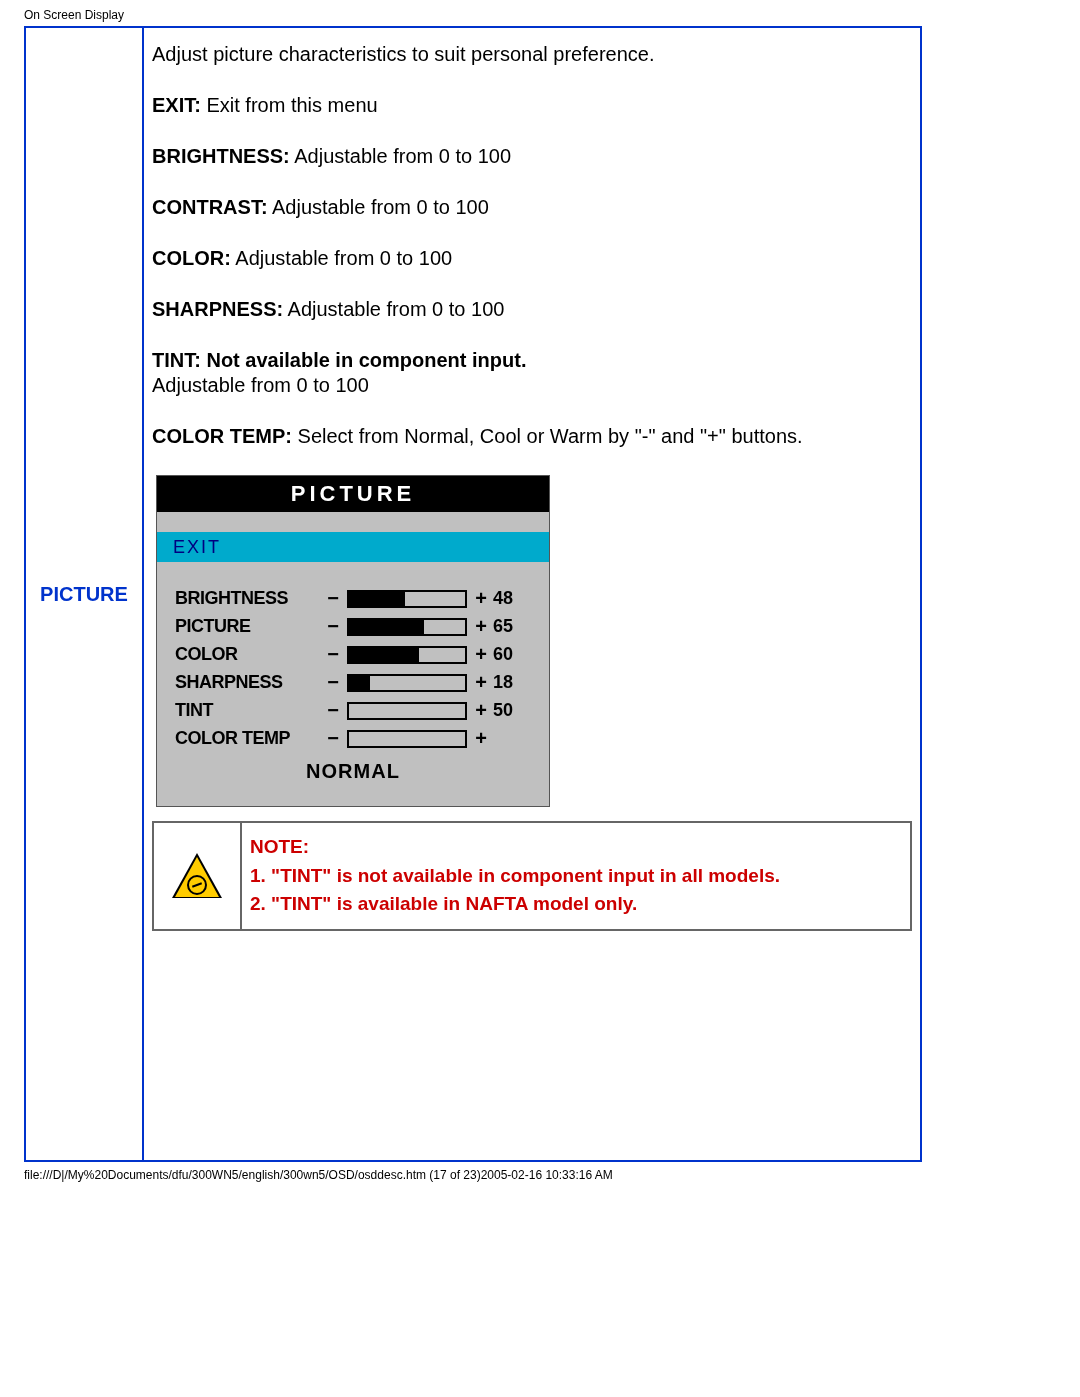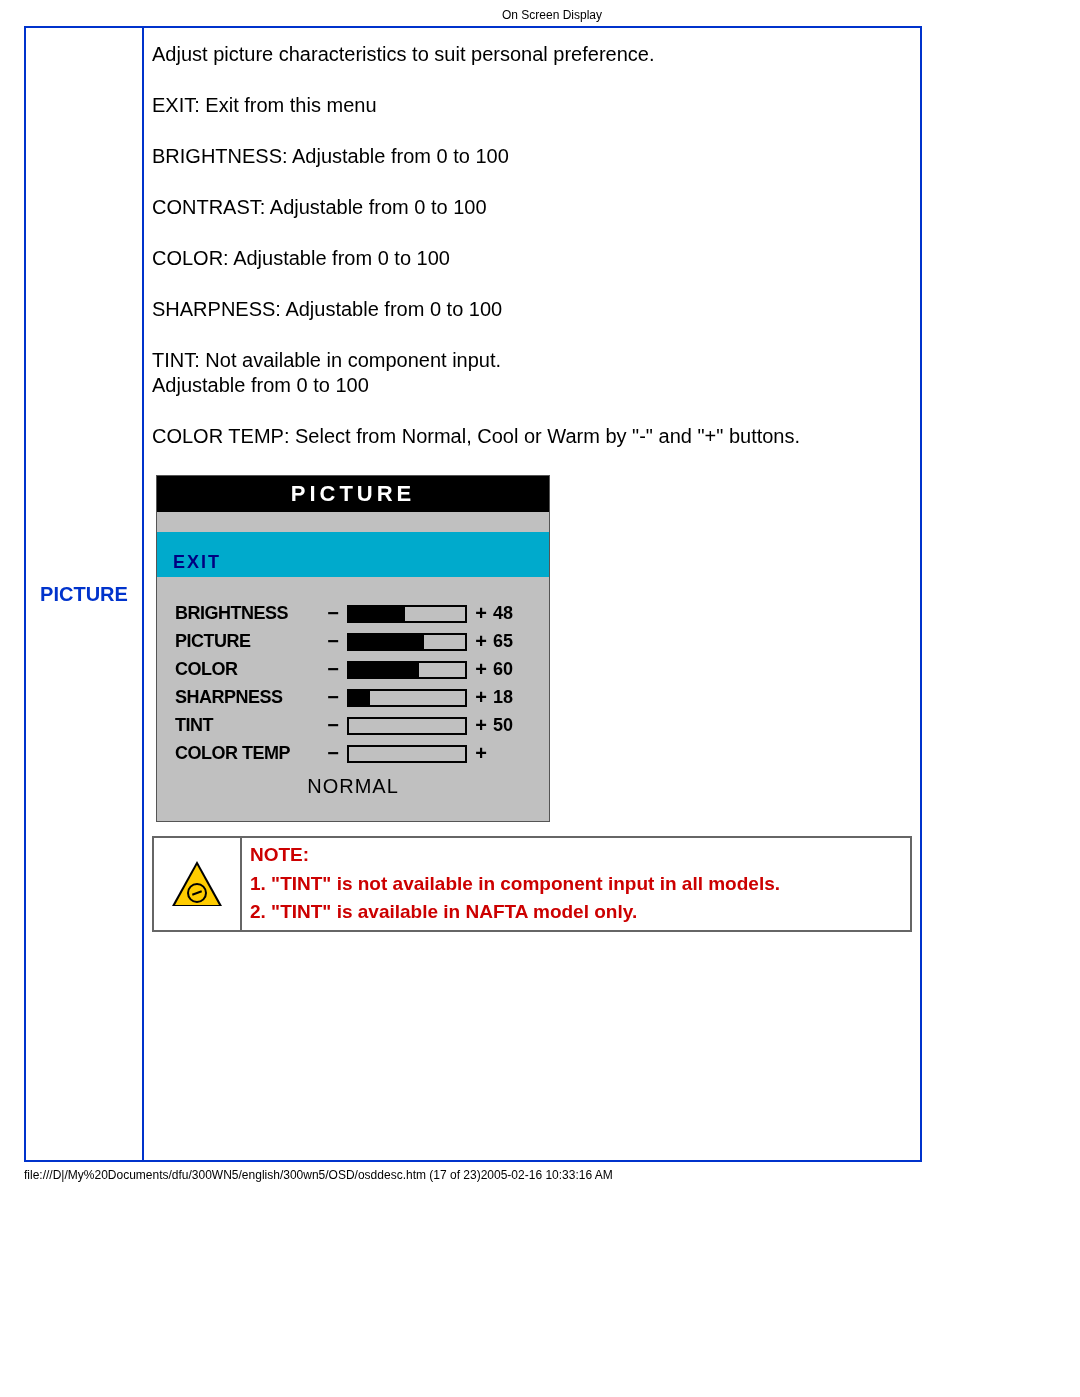--- a/index.html
+++ b/index.html
@@ -5,21 +5,20 @@
   body {
     margin: 0;
     padding: 0;
     font-family: Arial, Helvetica, sans-serif;
     background: #fff;
     width: 1080px;
   }
   .page-header {
     font-size: 12px;
     padding: 8px 0 4px 24px;
-    text-align: center;
   }
   .page-footer {
     font-size: 12px;
     padding: 6px 16px 6px 24px;
     position: relative;
     top: 0;
   }
   .main-table {
     border-collapse: collapse;
     margin-left: 24px;
@@ -40,21 +39,21 @@
   .right-cell {
     padding: 14px 8px 10px 8px;
     font-size: 20px;
     line-height: 1.25;
     vertical-align: top !important;
   }
   .desc-block p {
     margin: 0 0 26px 0;
   }
   .desc-block .item-label {
-    font-weight: normal;
+    font-weight: bold;
   }
   .osd-box {
     background: #c0c0c0;
     width: 392px;
     border: 1px solid #555;
     margin: 18px 0 14px 4px;
   }
   .osd-title-bar {
     background: #000;
     color: #fff;
@@ -64,25 +63,25 @@
     font-size: 22px;
     padding: 4px 0;
     font-family: Arial, sans-serif;
   }
   .osd-spacer {
     height: 20px;
   }
   .osd-exit {
     background: #00aacc;
     color: #000080;
-    font-weight: bold;
+    font-weight: normal;
     font-family: Arial, sans-serif;
     font-size: 18px;
     letter-spacing: 2px;
-    padding: 19px 0 4px 16px;
+    padding: 4px 0 4px 16px;
   }
   .osd-body {
     padding: 24px 18px 8px 18px;
   }
   .osd-row {
     display: flex;
     align-items: center;
     margin-bottom: 3px;
     font-family: Arial, sans-serif;
   }
@@ -115,41 +114,41 @@
   }
   .osd-val {
     font-weight: bold;
     font-size: 18px;
     width: 30px;
     text-align: left;
     margin-left: 4px;
   }
   .osd-footer {
     text-align: center;
-    font-weight: normal;
+    font-weight: bold;
     font-size: 20px;
     letter-spacing: 1px;
     margin: 8px 0 14px 0;
   }
   .note-table {
     border-collapse: collapse;
     width: 760px;
     margin-top: 6px;
   }
   .note-table td {
     border: 2px solid #666 !important;
     vertical-align: middle;
   }
   .note-icon-cell {
     width: 70px;
     text-align: center;
     padding: 8px;
   }
   .note-text-cell {
-    padding: 3px 8px;
+    padding: 10px 8px;
     color: #cc0000;
     font-weight: bold;
     font-size: 19px;
     line-height: 1.5;
   }
   .warning-triangle {
     width: 50px;
     height: 45px;
     position: relative;
     margin: 0 auto;

